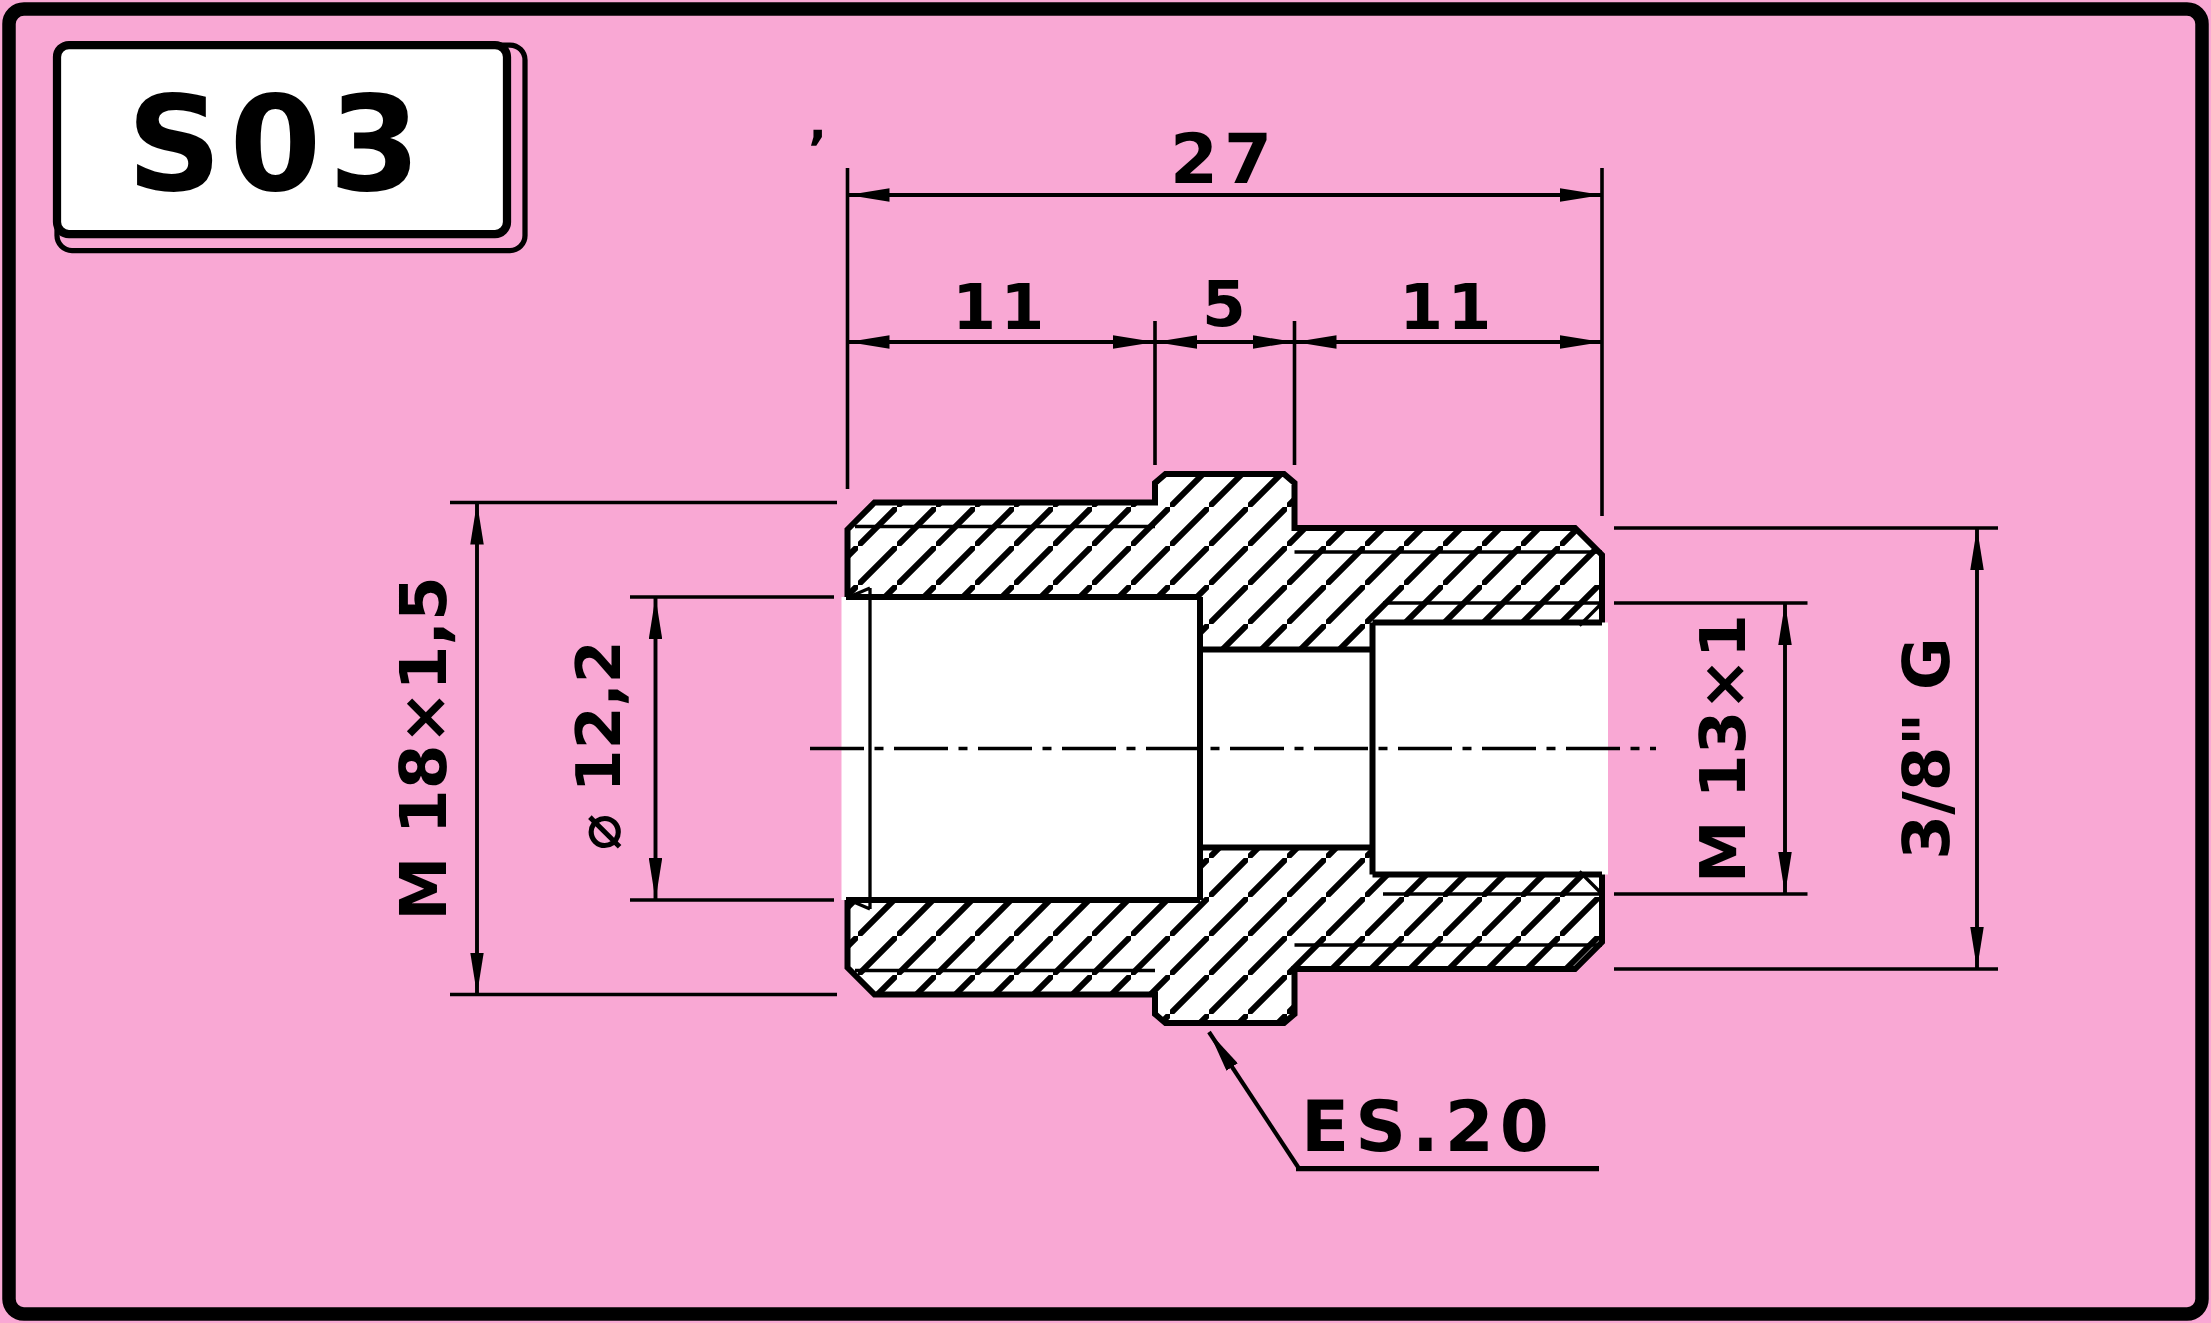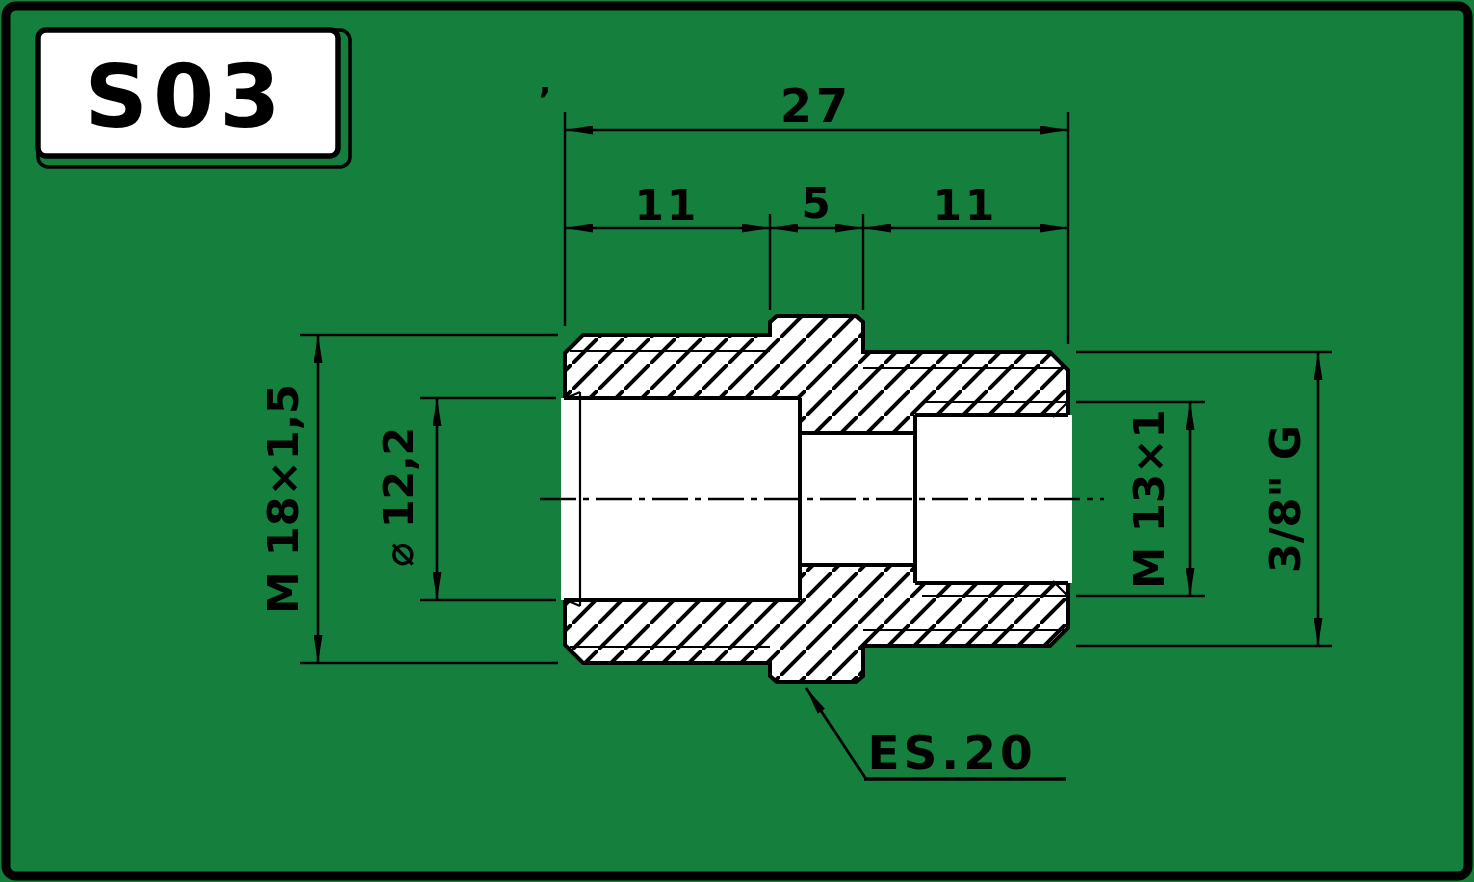--- a/index.html
+++ b/index.html
@@ -7,21 +7,21 @@
     padding: 0;
     background: #ffffff;
     width: 1474px;
     height: 882px;
     overflow: hidden;
   }
   #stage {
     position: relative;
     width: 1474px;
     height: 882px;
-    background: #15803d;
+    background: #f9a8d4;
   }
   svg { display: block; }
   .dim-text {
     font-family: "DejaVu Sans", sans-serif;
     font-weight: bold;
     fill: #000000;
     text-anchor: middle;
     dominant-baseline: central;
   }
   .title-text {

